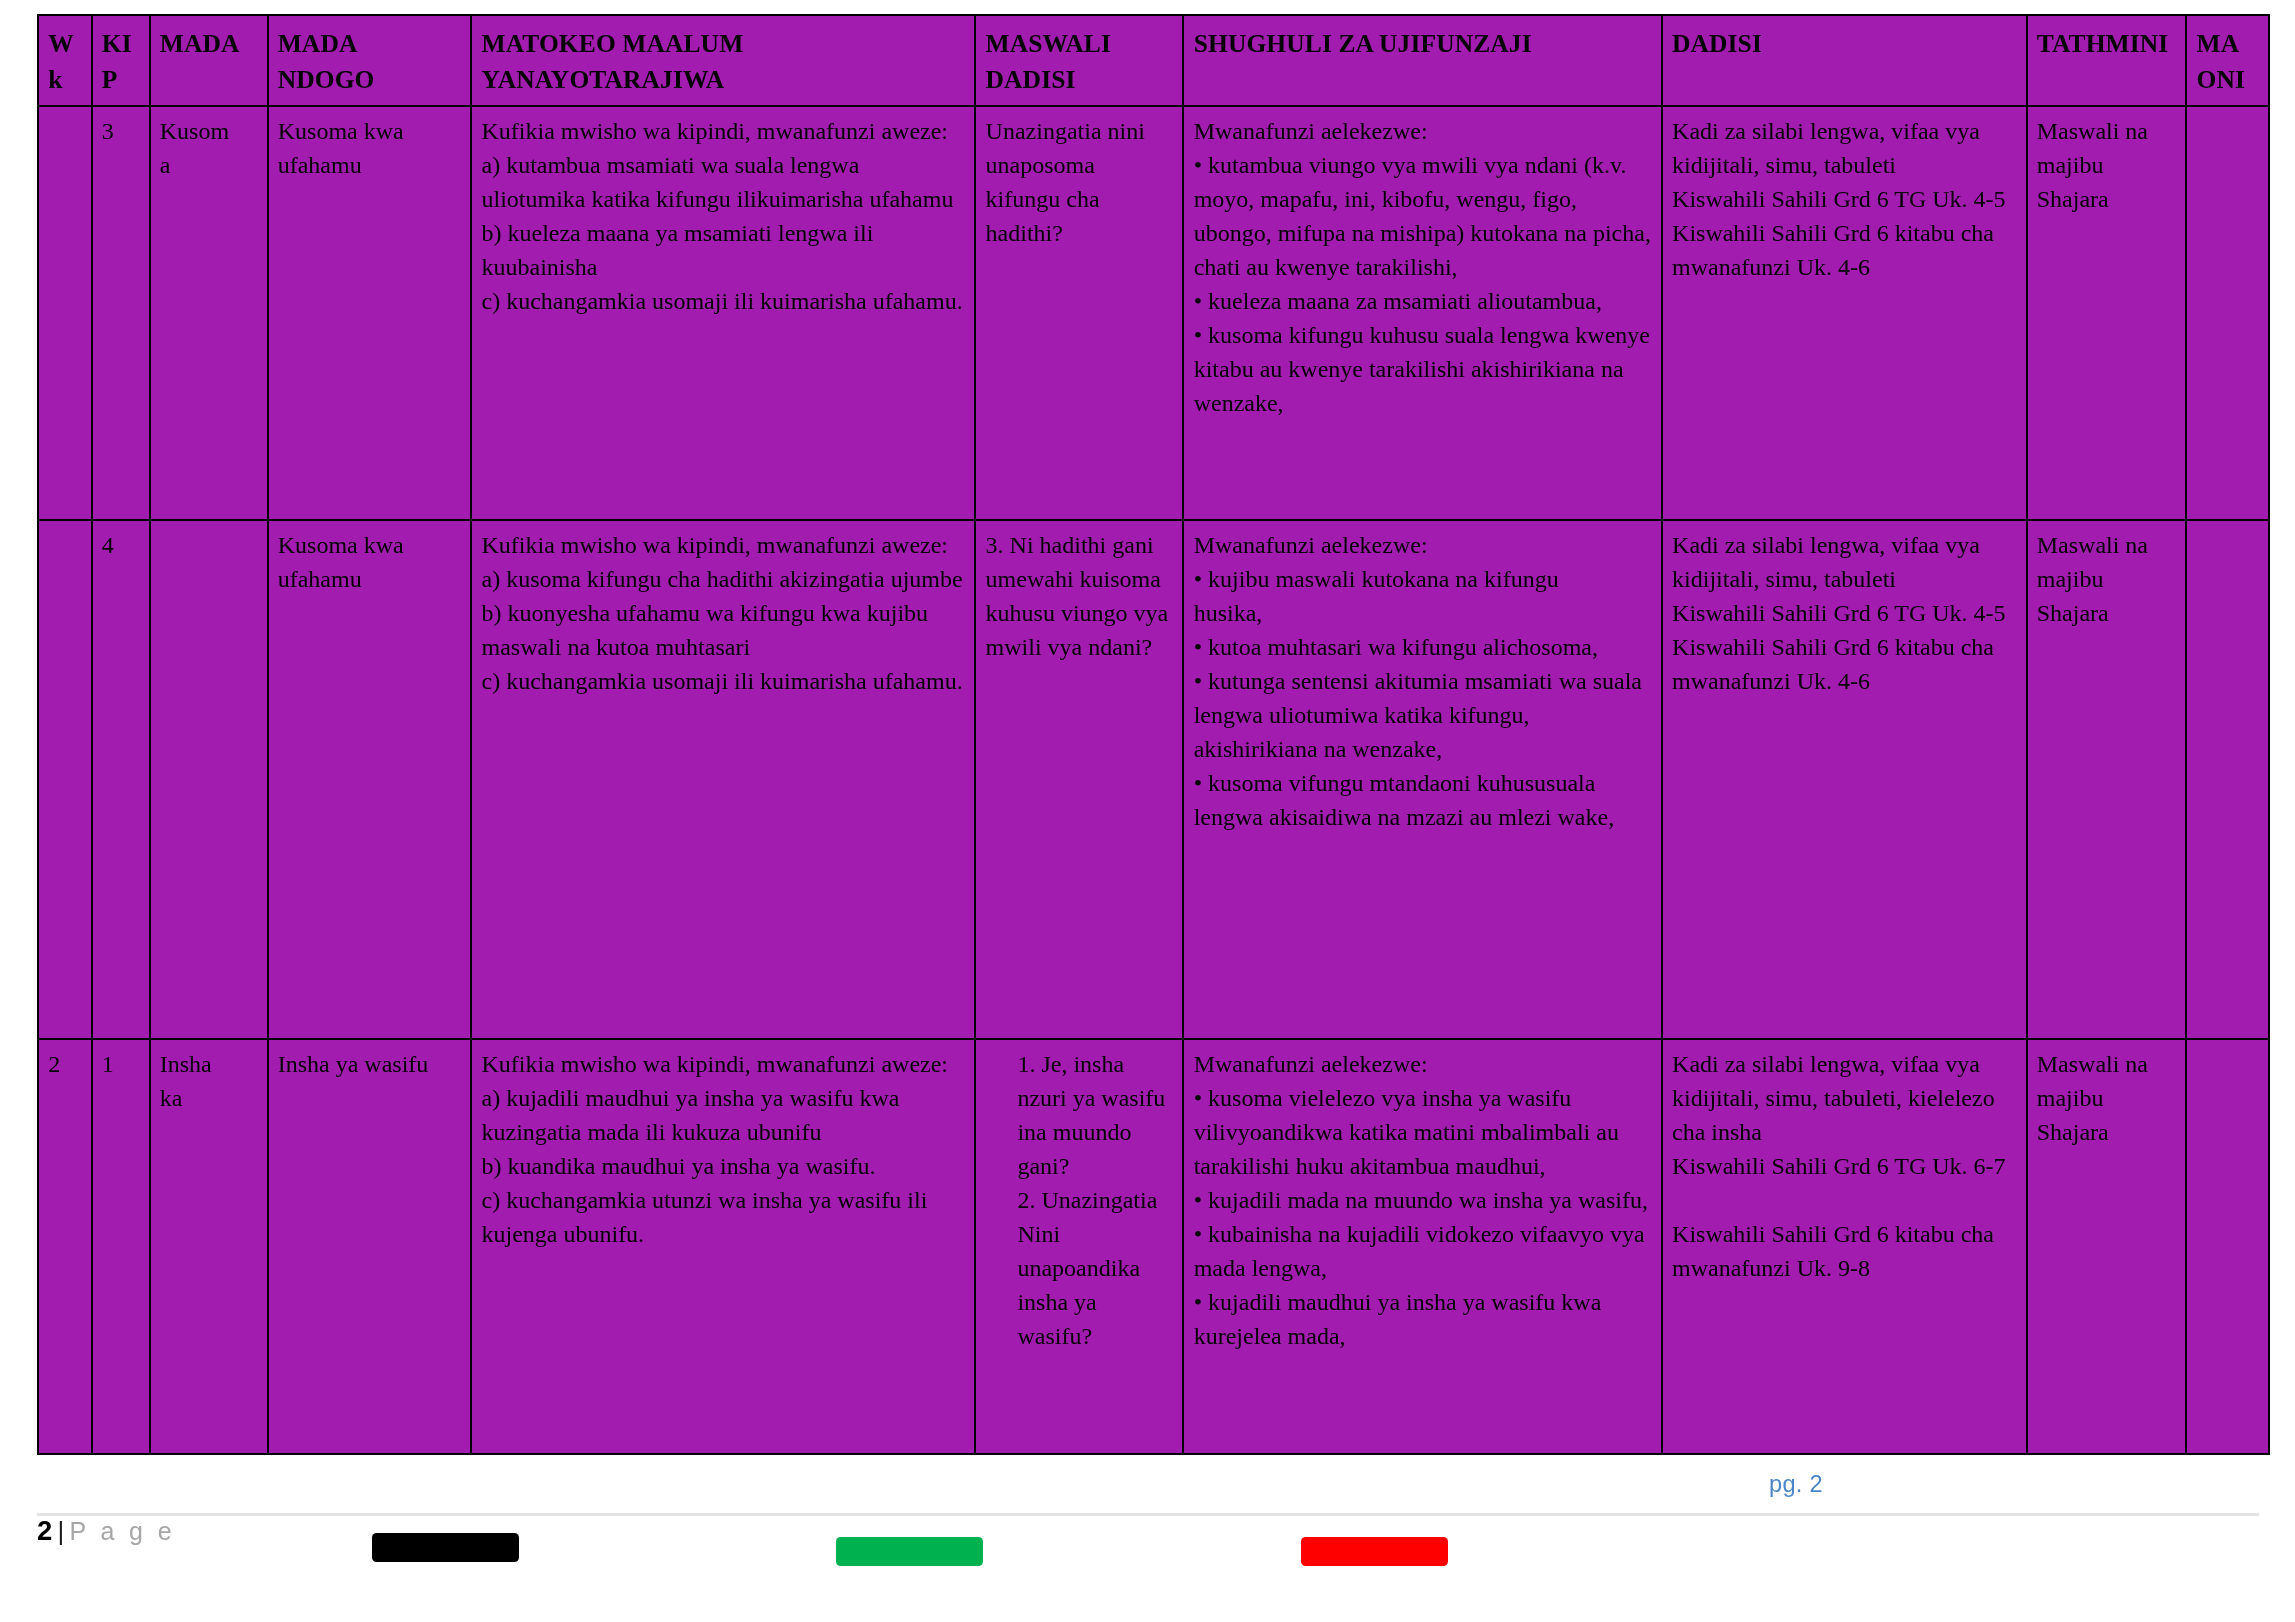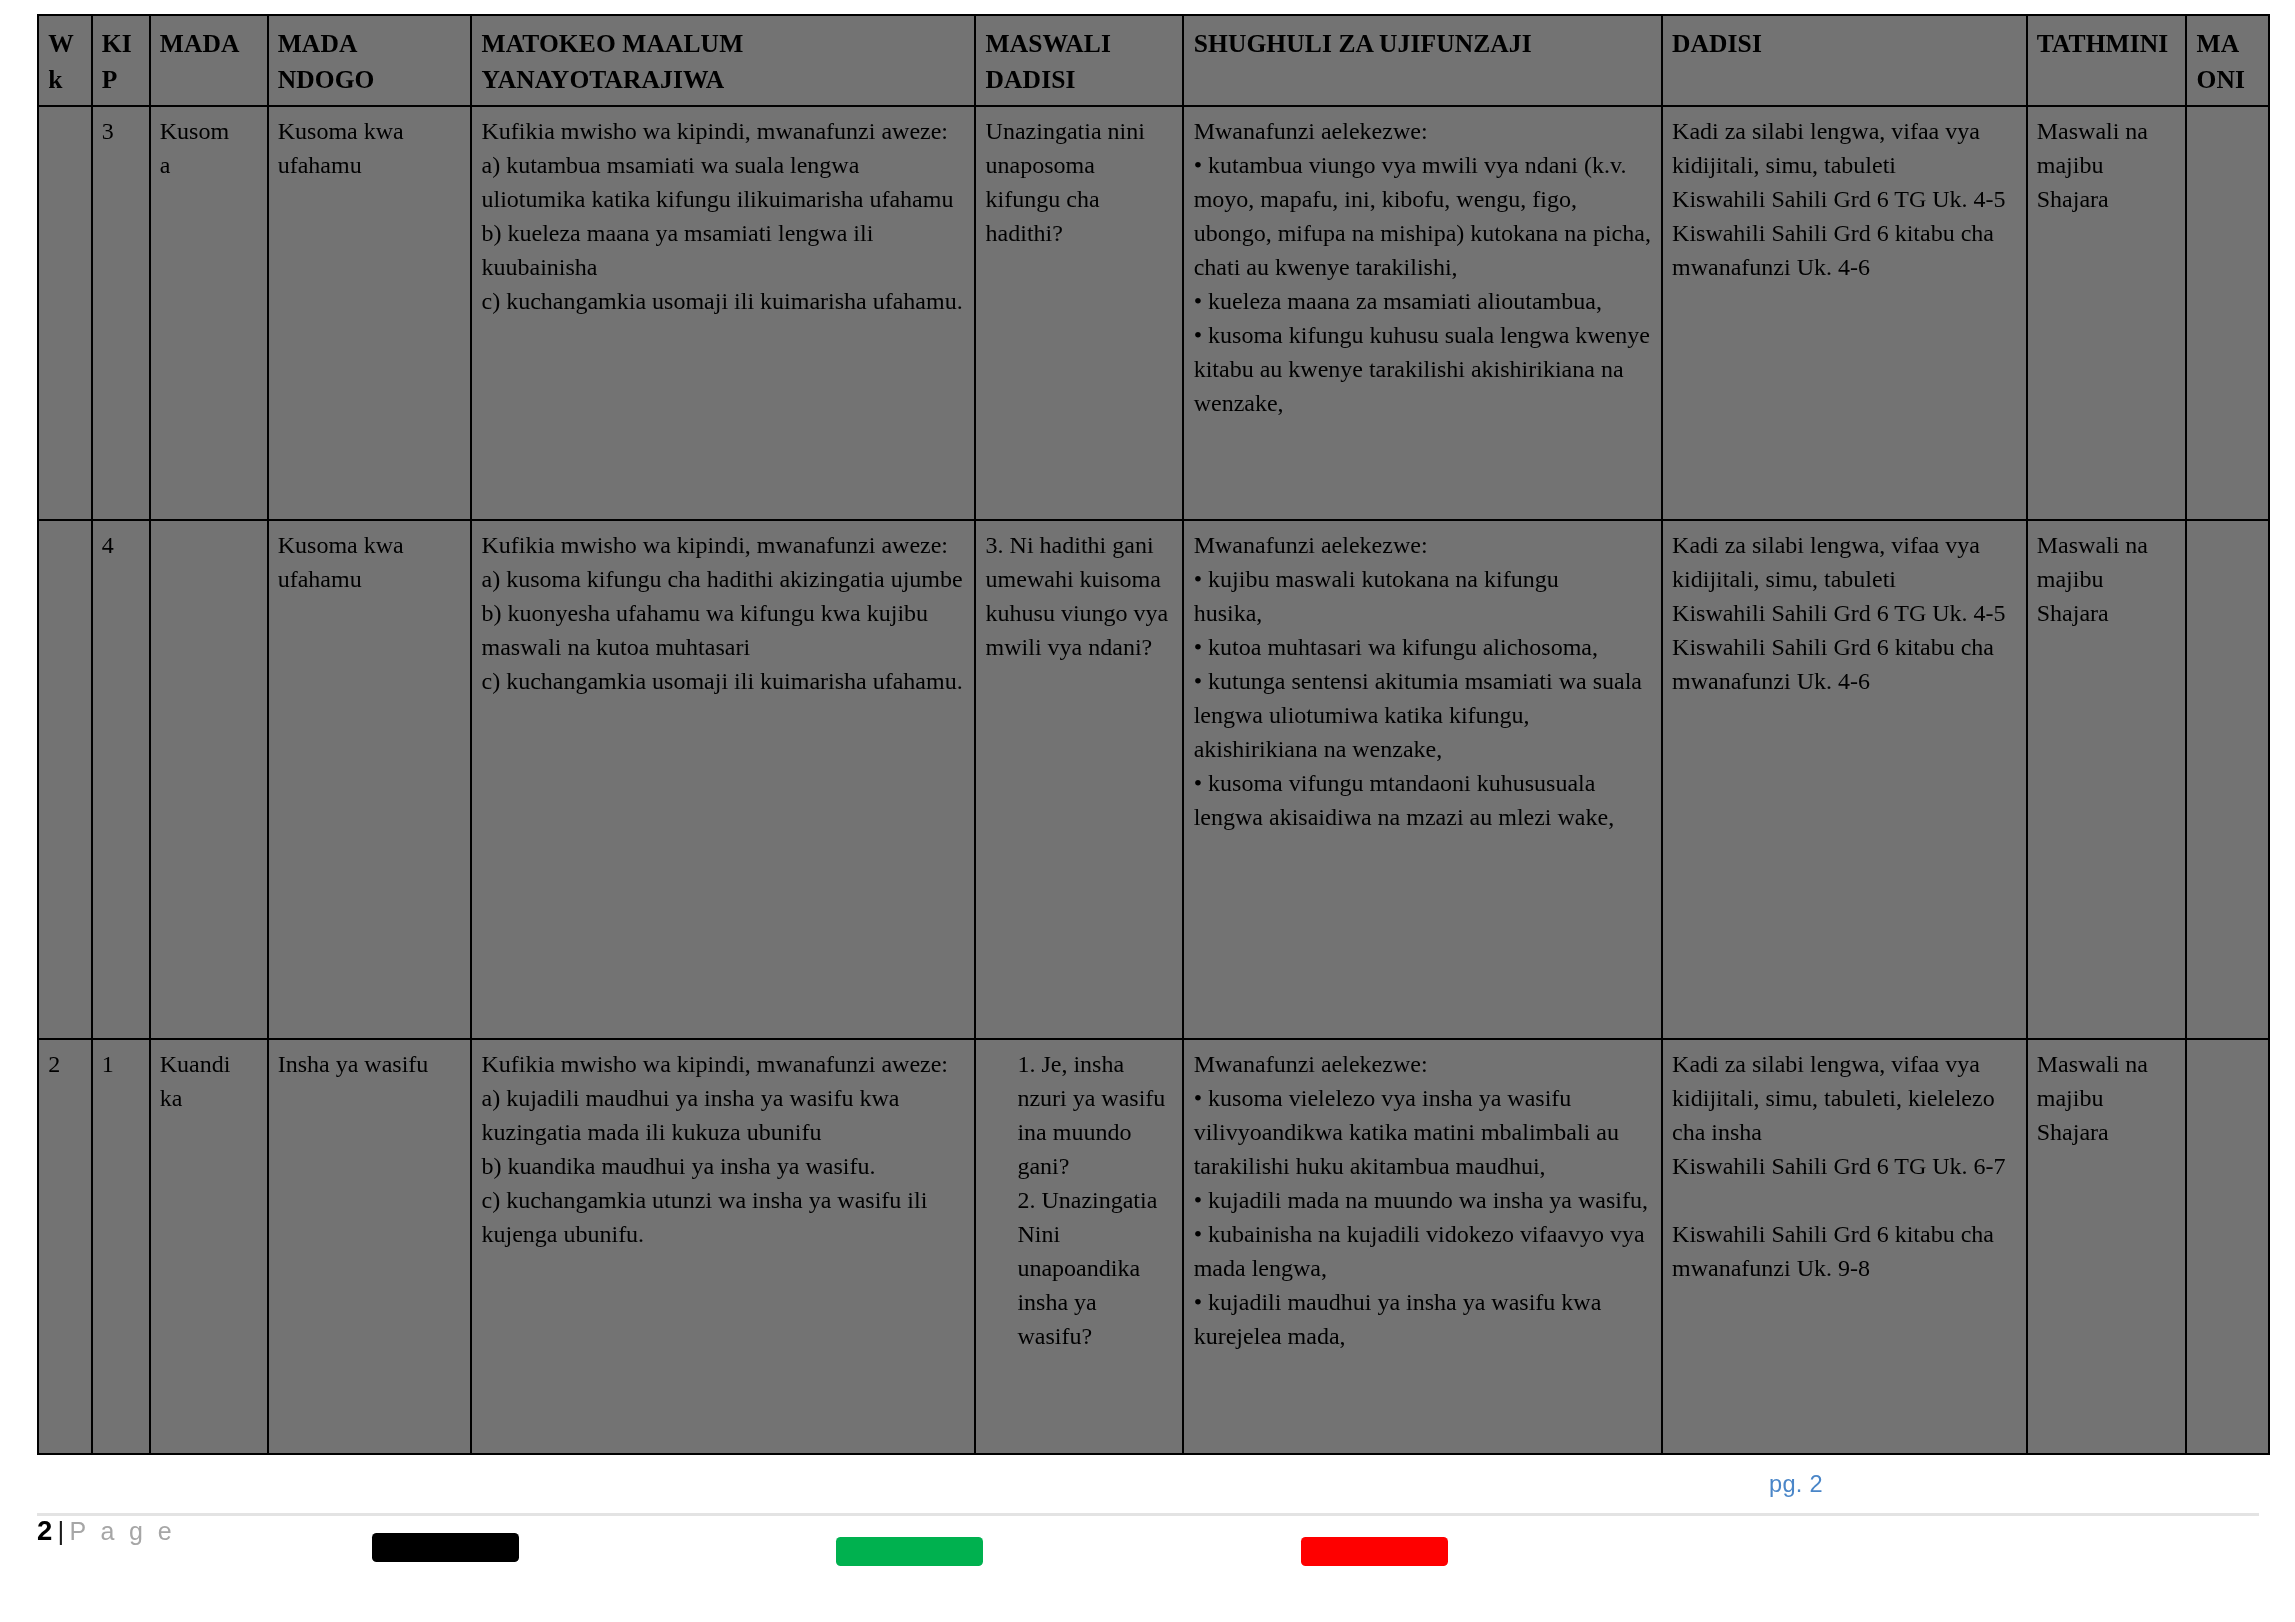--- a/index.html
+++ b/index.html
@@ -25,21 +25,21 @@
   }
 
   
   .scheme-table {
     position: absolute;
     left: 37px;
     top: 14.4px;
     width: 2233px;
     border-collapse: collapse;
     table-layout: fixed;
-    background: #737373;
+    background: #a21caf;
   }
   .scheme-table td, .scheme-table th {
     border: 2px solid #000000;
     vertical-align: top;
     padding: 6.5px 7.9px 6.5px 9.2px;
     font-size: 24px;
     line-height: 1.42;
     font-weight: normal;
     text-align: left;
     word-wrap: break-word;
@@ -240,21 +240,21 @@
         <td style="white-space: pre-wrap;">Kadi za silabi lengwa, vifaa vya kidijitali, simu, tabuleti
 Kiswahili Sahili Grd 6 TG Uk. 4-5
 Kiswahili Sahili Grd 6 kitabu cha mwanafunzi Uk. 4-6</td>
         <td>Maswali na majibu Shajara</td>
         <td></td>
       </tr>
       <tr class="r3">
         <td class="wk-cell">2</td>
         <td class="num-cell">1</td>
         <td class="bold-cell">
-          <div>Kuandi</div>
+          <div>Insha</div>
           <div>ka</div>
         </td>
         <td class="bold-cell">Insha ya wasifu</td>
         <td style="white-space: pre-wrap;">Kufikia mwisho wa kipindi, mwanafunzi aweze:
 a) kujadili maudhui ya insha ya wasifu kwa kuzingatia mada ili kukuza ubunifu
 b) kuandika maudhui ya insha ya wasifu.
 c) kuchangamkia utunzi wa insha ya wasifu ili kujenga ubunifu.</td>
         <td style="white-space: pre-wrap; padding-left: 41px;">1. Je, insha nzuri ya wasifu ina muundo gani?
 2. Unazingatia Nini unapoandika insha ya wasifu?</td>
         <td style="white-space: pre-wrap;">Mwanafunzi aelekezwe:

